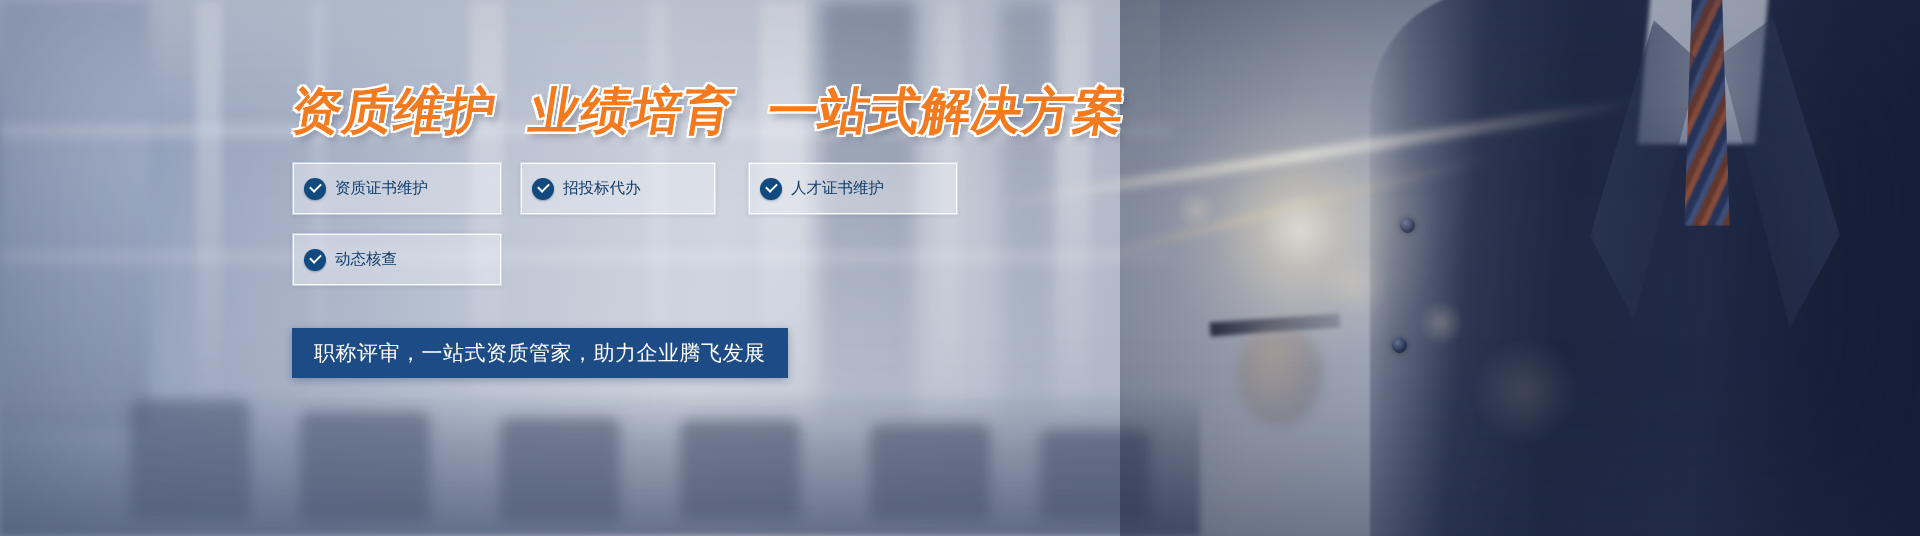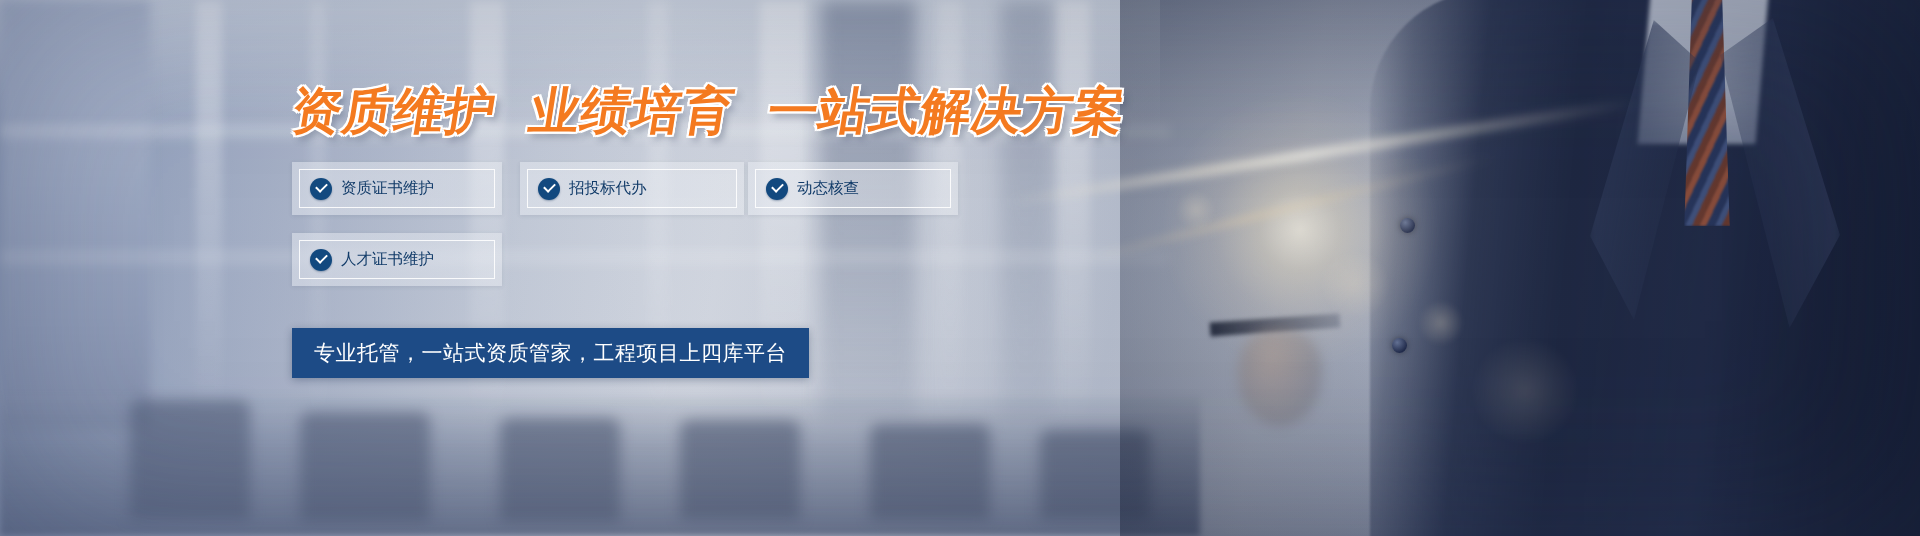--- a/index.html
+++ b/index.html
@@ -201,21 +201,21 @@
 
   .grid {
     position:absolute; left:292px; top:162px;
     display:grid;
     grid-template-columns:210px 210px 210px;
     grid-auto-rows:53px;
     column-gap:18px; row-gap:18px;
   }
   .cell {
     background:linear-gradient(110deg, rgba(232,236,243,.50), rgba(246,248,251,.34));
-    padding:7px;
+    padding:1px;
     box-shadow:0 1px 4px rgba(60,72,100,.12);
   }
   .cell-inner {
     width:100%; height:100%;
     border:1px solid rgba(255,255,255,.88);
     display:flex; align-items:center;
     padding:0 10px;
     gap:9px;
   }
   .check {
@@ -231,21 +231,21 @@
     width:9px; height:5px;
     border-left:2.6px solid #fff;
     border-bottom:2.6px solid #fff;
     transform:rotate(-45deg);
   }
   .cell-label {
     font-size:15.5px; color:#103a68; white-space:nowrap;
     font-family:"Liberation Sans", sans-serif;
   }
   
-  .grid .c3 { width:224px; }
+  .grid .c3 { width:196px; }
   .grid .c6 { width:205px; }
 
   .tagline {
     position:absolute; left:292px; top:328px;
     background:#1d4b86;
     color:#ffffff;
     font-size:21px;
     letter-spacing:.5px;
     padding:11px 22px;
     white-space:nowrap;
@@ -320,33 +320,33 @@
       </div>
 
 
       <div class="cell c3">
         <div class="cell-inner">
           <span class="check"></span>
           <span class="cell-label">招投标代办</span>
         </div>
       </div>
 
+      <div class="cell c4">
+        <div class="cell-inner">
+          <span class="check"></span>
+          <span class="cell-label">人才证书维护</span>
+        </div>
+      </div>
+
       <div class="cell c5">
         <div class="cell-inner">
           <span class="check"></span>
           <span class="cell-label">动态核查</span>
         </div>
       </div>
 
-      <div class="cell c4">
-        <div class="cell-inner">
-          <span class="check"></span>
-          <span class="cell-label">人才证书维护</span>
-        </div>
-      </div>
-
 
     </div>
 
-    <div class="tagline">专业托管，一站式资质管家，工程项目上四库平台</div>
+    <div class="tagline">职称评审，一站式资质管家，助力企业腾飞发展</div>
 
   </div>
 </div>
 
 </body></html>

